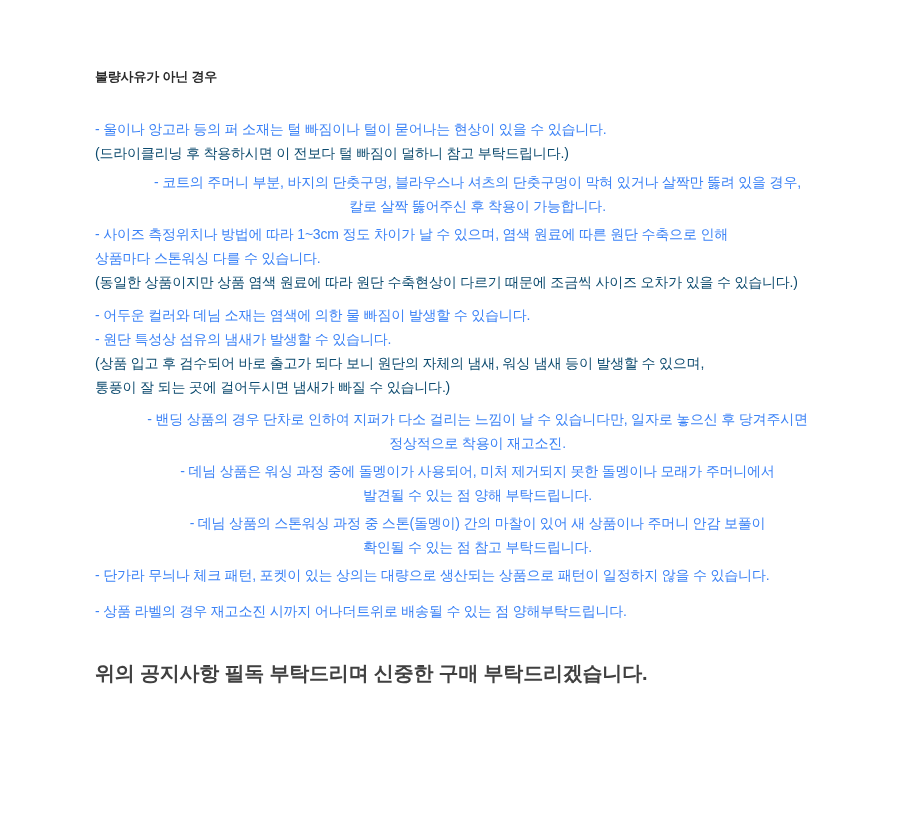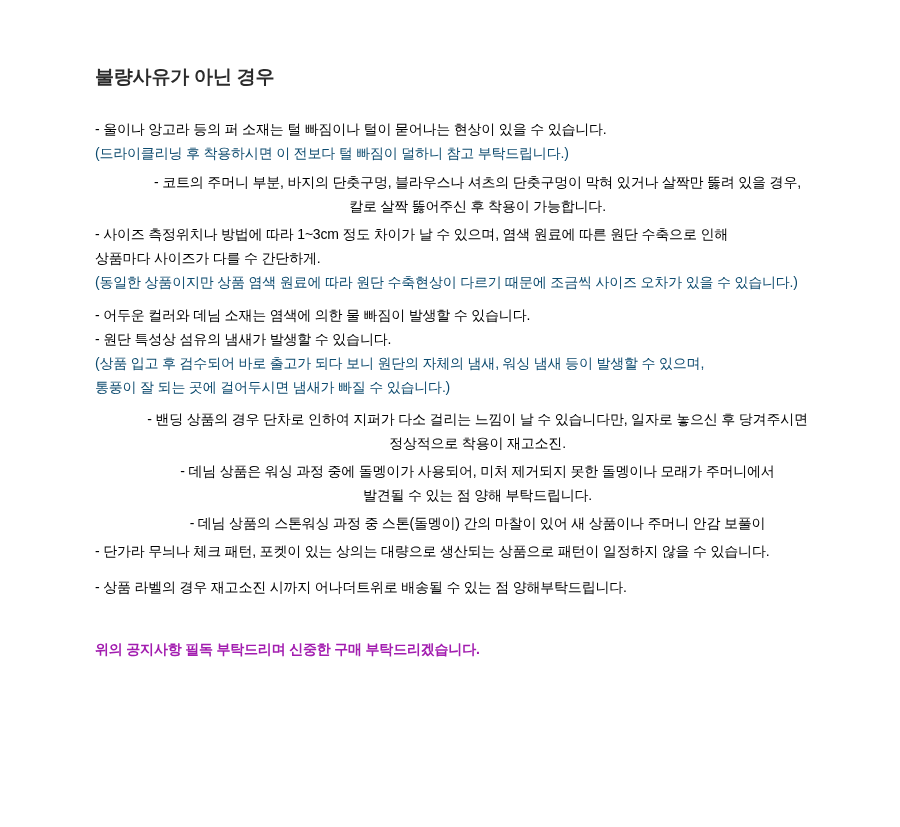--- a/index.html
+++ b/index.html
@@ -13,47 +13,47 @@
     height: 827px;
     background: #ffffff;
     overflow: hidden;
     box-sizing: border-box;
     padding: 64px 40px 0 95px;
     font-family: "Liberation Sans", "DejaVu Sans", sans-serif;
     letter-spacing: -0.2px;
   }
   .title {
     margin: 0 0 27px 0;
-    font-size: 19px;
+    font-size: 13px;
     line-height: 26px;
     font-weight: bold;
     color: #2b2b2b;
   }
   .block p.line {
     margin: 0;
     font-size: 14px;
     line-height: 24px;
-    color: #000000;
+    color: #3b82f6;
     white-space: nowrap;
   }
   .block p.line.muted {
     color: #0c4a6e;
   }
   .mb4  { margin-bottom: 4px; text-align: center; }
   .mb5  { margin-bottom: 5px; }
   .mb8  { margin-bottom: 8px; }
   .mb9  { margin-bottom: 9px; }
   .mb12 { margin-bottom: 12px; }
   .mb24 { margin-bottom: 38px; }
   .footer-note {
     margin: 0;
-    font-size: 14px;
+    font-size: 20px;
     line-height: 24px;
     font-weight: bold;
-    color: #a21caf;
+    color: #404040;
     white-space: nowrap;
   }
 </style>
 </head>
 <body>
 
 <div class="page">
 
   <h1 class="title">불량사유가 아닌 경우</h1>
 
@@ -62,21 +62,21 @@
     <p class="line muted">(드라이클리닝 후 착용하시면 이 전보다 털 빠짐이 덜하니 참고 부탁드립니다.)</p>
   </div>
 
   <div class="block mb4">
     <p class="line">- 코트의 주머니 부분, 바지의 단춧구멍, 블라우스나 셔츠의 단춧구멍이 막혀 있거나 살짝만 뚫려 있을 경우,</p>
     <p class="line">칼로 살짝 뚫어주신 후 착용이 가능합니다.</p>
   </div>
 
   <div class="block mb9">
     <p class="line">- 사이즈 측정위치나 방법에 따라 1~3cm 정도 차이가 날 수 있으며, 염색 원료에 따른 원단 수축으로 인해</p>
-    <p class="line">상품마다 사이즈가 다를 수 간단하게.</p>
+    <p class="line">상품마다 스톤워싱 다를 수 있습니다.</p>
     <p class="line muted">(동일한 상품이지만 상품 염색 원료에 따라 원단 수축현상이 다르기 때문에 조금씩 사이즈 오차가 있을 수 있습니다.)</p>
   </div>
 
   <div class="block mb8">
     <p class="line">- 어두운 컬러와 데님 소재는 염색에 의한 물 빠짐이 발생할 수 있습니다.</p>
     <p class="line">- 원단 특성상 섬유의 냄새가 발생할 수 있습니다.</p>
     <p class="line muted">(상품 입고 후 검수되어 바로 출고가 되다 보니 원단의 자체의 냄새, 워싱 냄새 등이 발생할 수 있으며,</p>
     <p class="line muted">통풍이 잘 되는 곳에 걸어두시면 냄새가 빠질 수 있습니다.)</p>
   </div>
 
@@ -85,20 +85,21 @@
     <p class="line">정상적으로 착용이 재고소진.</p>
   </div>
 
   <div class="block mb4">
     <p class="line">- 데님 상품은 워싱 과정 중에 돌멩이가 사용되어, 미처 제거되지 못한 돌멩이나 모래가 주머니에서</p>
     <p class="line">발견될 수 있는 점 양해 부탁드립니다.</p>
   </div>
 
   <div class="block mb4">
     <p class="line">- 데님 상품의 스톤워싱 과정 중 스톤(돌멩이) 간의 마찰이 있어 새 상품이나 주머니 안감 보풀이</p>
+    <p class="line">확인될 수 있는 점 참고 부탁드립니다.</p>
   </div>
 
 
   <div class="block mb12">
     <p class="line">- 단가라 무늬나 체크 패턴, 포켓이 있는 상의는 대량으로 생산되는 상품으로 패턴이 일정하지 않을 수 있습니다.</p>
   </div>
 
   <div class="block mb24">
     <p class="line">- 상품 라벨의 경우 재고소진 시까지 어나더트위로 배송될 수 있는 점 양해부탁드립니다.</p>
   </div>

